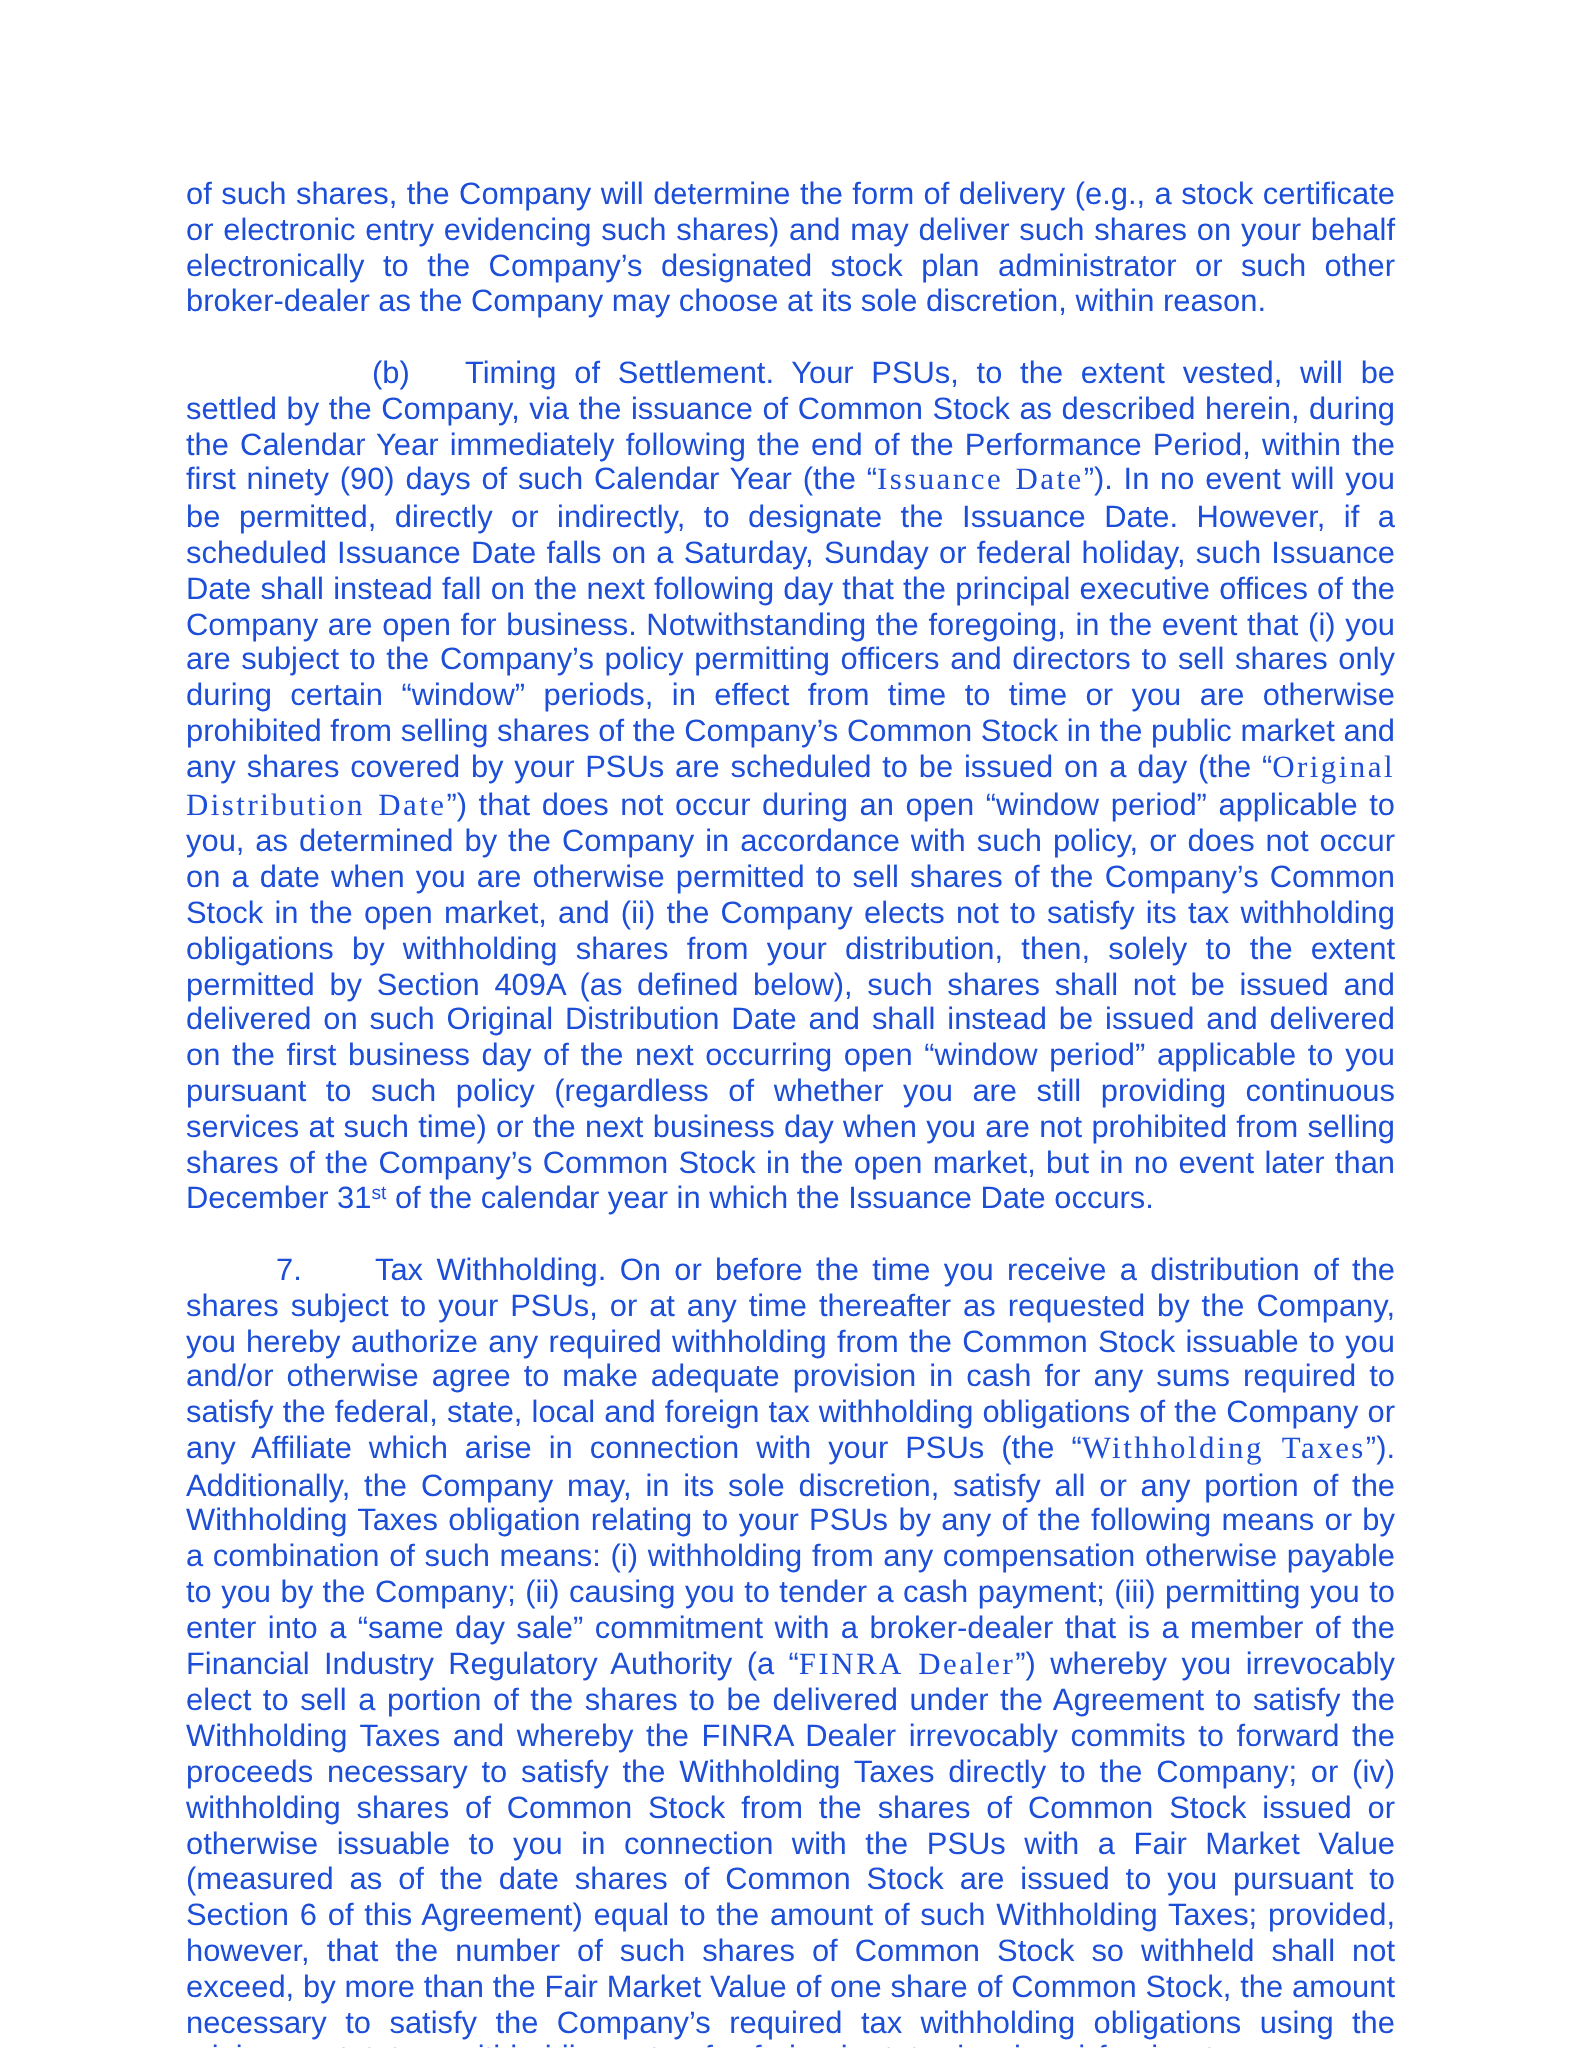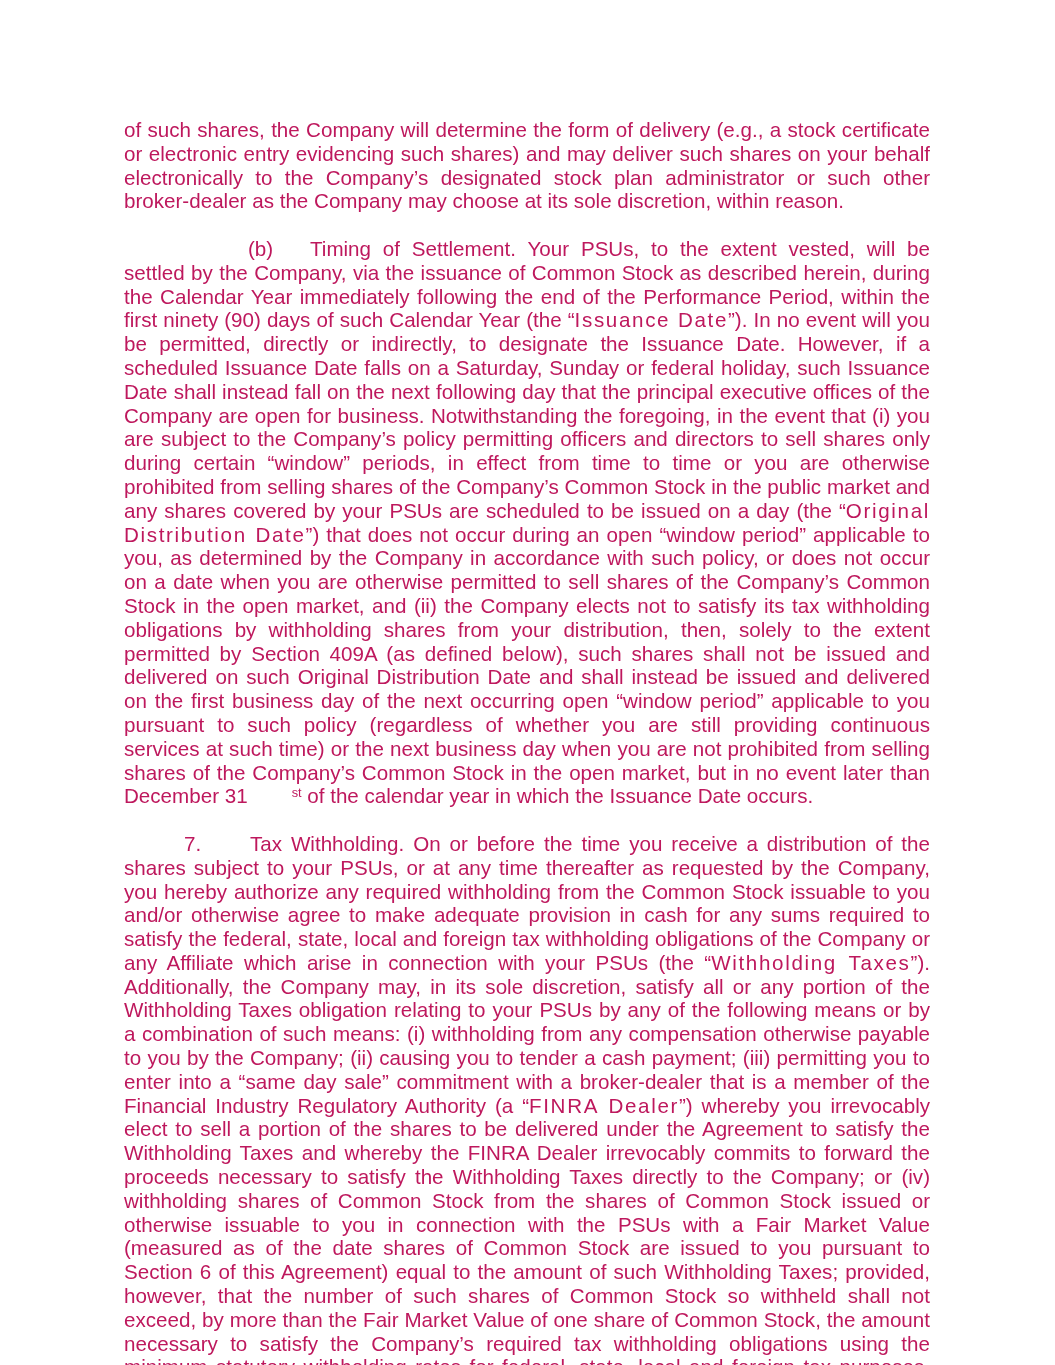--- a/index.html
+++ b/index.html
@@ -12,42 +12,41 @@
     width: 1055px;
     height: 1365px;
     box-sizing: border-box;
     margin: 0 auto;
     background: #ffffff;
     padding: 118px 125px 40px 124px;
     overflow: hidden;
     font-family: "Liberation Sans", "DejaVu Sans", sans-serif;
     font-size: 20.6px;
     line-height: 23.8px;
-    color: #be185d;
+    color: #1d4ed8;
   }
   .para {
     margin: 0 0 23.8px 0;
     text-align: justify;
   }
   .para:last-child { margin-bottom: 0; }
   .indent-none { text-indent: 0; }
   .indent-section { text-indent: 60px; }
   .indent-subsection { text-indent: 124px; }
   .pnum { display: inline-block; text-indent: 0; }
   .pnum-section { width: 66px; }
   .pnum-subsection { width: 62px; }
   .u { }
-  .defined { letter-spacing: 0.08em; }
+  .defined { letter-spacing: 0.08em; font-family: Liberation Serif, serif; }
   sup.sup {
     font-size: 0.62em;
     line-height: 0;
     vertical-align: baseline;
     position: relative;
     top: -0.5em;
-    margin-left: 44px;
   }
 </style>
 </head>
 <body>
 
 <main class="page">
   <div id="doc">
       <p class="para indent-none"><span>of such shares, the Company will determine the form of delivery (e.g., a stock certificate or electronic entry evidencing such shares) and may deliver such shares on your behalf electronically to the Company’s designated stock plan administrator or such other broker-dealer as the Company may choose at its sole discretion, within reason.</span></p>
       <p class="para indent-subsection"><span class="pnum pnum-subsection">(b)</span><span class="u">Timing of Settlement</span><span>. Your PSUs, to the extent vested, will be settled by the Company, via the issuance of Common Stock as described herein, during the Calendar Year immediately following the end of the Performance Period, within the first ninety (90) days of such Calendar Year (the “</span><span class="defined">Issuance Date</span><span>”). In no event will you be permitted, directly or indirectly, to designate the Issuance Date. However, if a scheduled Issuance Date falls on a Saturday, Sunday or federal holiday, such Issuance Date shall instead fall on the next following day that the principal executive offices of the Company are open for business. Notwithstanding the foregoing, in the event that (i) you are subject to the Company’s policy permitting officers and directors to sell shares only during certain “window” periods, in effect from time to time or you are otherwise prohibited from selling shares of the Company’s Common Stock in the public market and any shares covered by your PSUs are scheduled to be issued on a day (the “</span><span class="defined">Original Distribution Date</span><span>”) that does not occur during an open “window period” applicable to you, as determined by the Company in accordance with such policy, or does not occur on a date when you are otherwise permitted to sell shares of the Company’s Common Stock in the open market, and (ii) the Company elects not to satisfy its tax withholding obligations by withholding shares from your distribution, then, solely to the extent permitted by Section 409A (as defined below), such shares shall not be issued and delivered on such Original Distribution Date and shall instead be issued and delivered on the first business day of the next occurring open “window period” applicable to you pursuant to such policy (regardless of whether you are still providing continuous services at such time) or the next business day when you are not prohibited from selling shares of the Company’s Common Stock in the open market, but in no event later than December 31</span><sup class="sup">st</sup><span> of the calendar year in which the Issuance Date occurs.</span></p>
       <p class="para indent-section"><span class="pnum pnum-section">7.</span><span class="u">Tax Withholding</span><span>. On or before the time you receive a distribution of the shares subject to your PSUs, or at any time thereafter as requested by the Company, you hereby authorize any required withholding from the Common Stock issuable to you and/or otherwise agree to make adequate provision in cash for any sums required to satisfy the federal, state, local and foreign tax withholding obligations of the Company or any Affiliate which arise in connection with your PSUs (the “</span><span class="defined">Withholding Taxes</span><span>”). Additionally, the Company may, in its sole discretion, satisfy all or any portion of the Withholding Taxes obligation relating to your PSUs by any of the following means or by a combination of such means: (i) withholding from any compensation otherwise payable to you by the Company; (ii) causing you to tender a cash payment; (iii) permitting you to enter into a “same day sale” commitment with a broker-dealer that is a member of the Financial Industry Regulatory Authority (a “</span><span class="defined">FINRA Dealer</span><span>”) whereby you irrevocably elect to sell a portion of the shares to be delivered under the Agreement to satisfy the Withholding Taxes and whereby the FINRA Dealer irrevocably commits to forward the proceeds necessary to satisfy the Withholding Taxes directly to the Company; or (iv) withholding shares of Common Stock from the shares of Common Stock issued or otherwise issuable to you in connection with the PSUs with a Fair Market Value (measured as of the date shares of Common Stock are issued to you pursuant to Section 6 of this Agreement) equal to the amount of such Withholding Taxes; provided, however, that the number of such shares of Common Stock so withheld shall not exceed, by more than the Fair Market Value of one share of Common Stock, the amount necessary to satisfy the Company’s required tax withholding obligations using the minimum statutory withholding rates for federal, state, local and foreign tax purposes, including payroll taxes, that are applicable to supplemental taxable income. Unless the tax withholding obligations of the Company and/or any Affiliate are satisfied, the Company shall have no obligation to deliver to you any Common Stock. In the event the Company’s obligation to withhold arises prior to the delivery to you of Common Stock or it is determined after the delivery of Common Stock to you that the amount of the Company’s withholding obligation was greater than the amount withheld by the Company, you agree to indemnify and hold the Company harmless from any failure by the Company to withhold the proper amount.</span></p>

